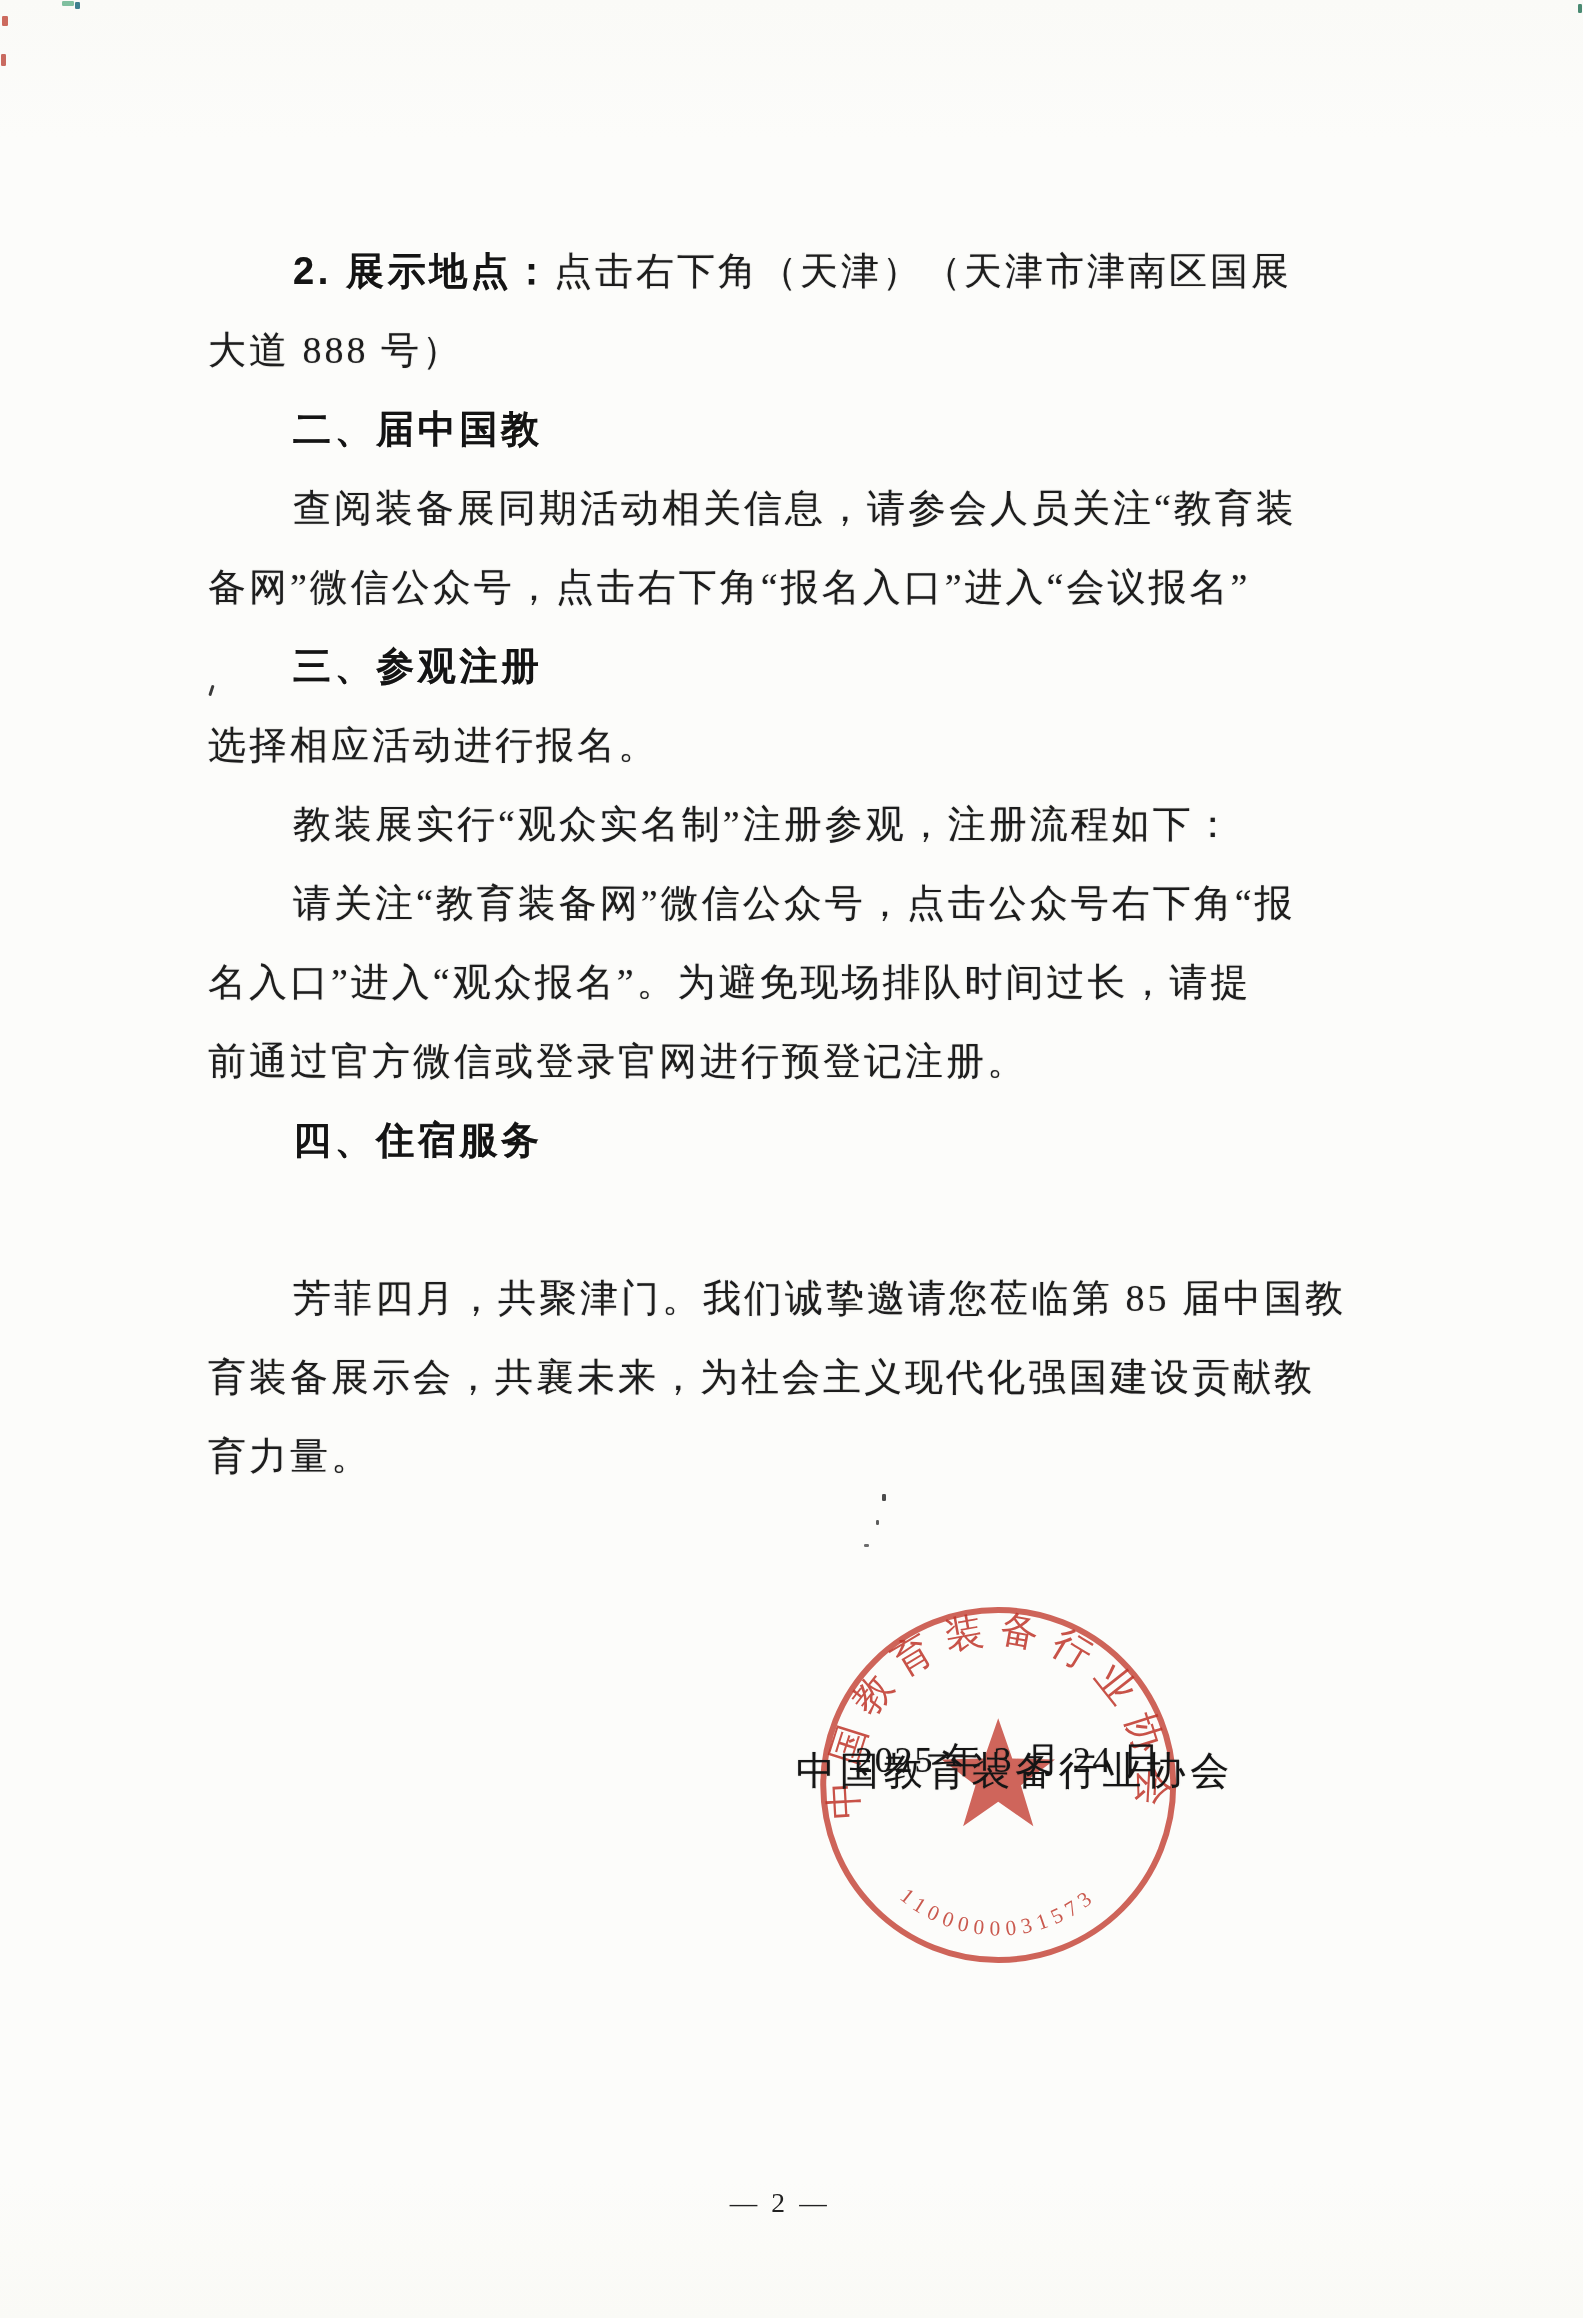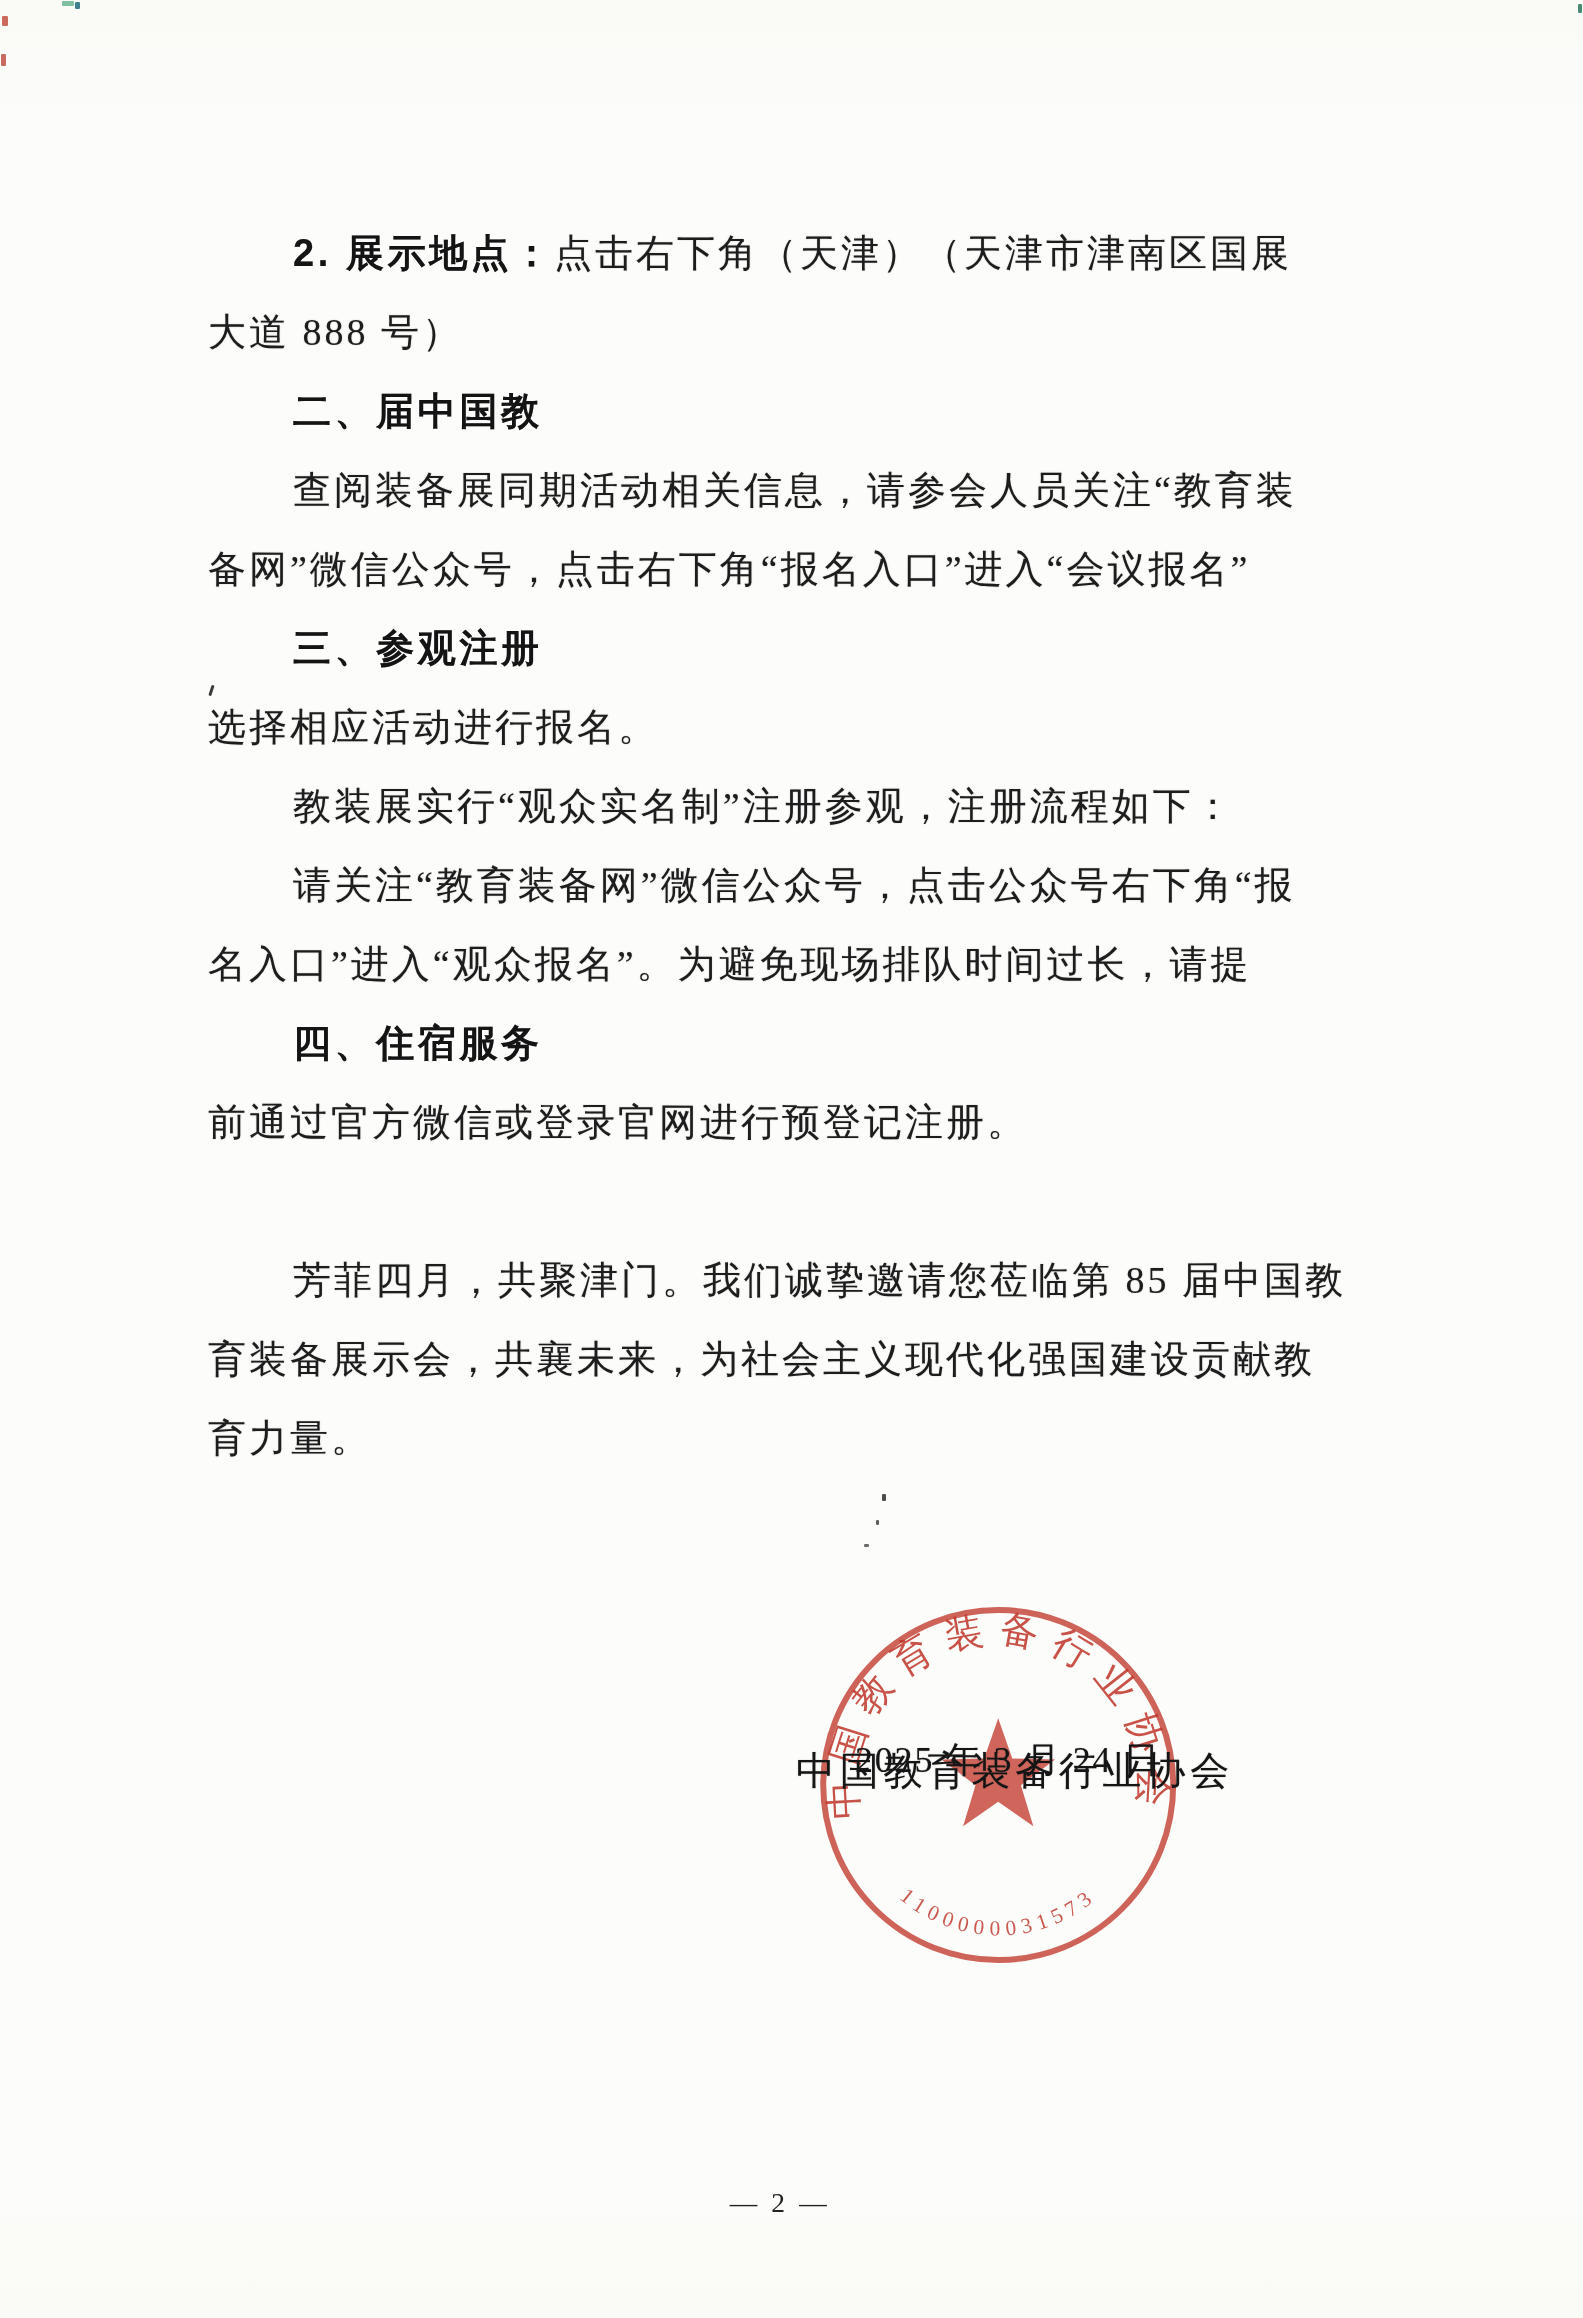--- a/index.html
+++ b/index.html
@@ -1,18 +1,18 @@
 <!DOCTYPE html>
 <html style="font-size:9.6px"><head>
 <meta charset="utf-8">
 <style>
   html,body{margin:0;padding:0;}
   body{width:1584px;height:2319px;position:relative;background:#fbfbf8;overflow:hidden;}
   .page{position:absolute;inset:0;background:linear-gradient(180deg,#fafaf7 0%,#fcfcfa 6%,#fcfcfa 94%,#fafaf6 100%);}
-  .text-block{position:absolute;left:208px;top:214px;width:1194px;}
+  .text-block{position:absolute;left:208px;top:232px;width:1194px;}
   .line{height:79px;display:flex;align-items:center;white-space:pre;}
   .line.indent{padding-left:85px;}
   .seg{font-family:"Liberation Serif",serif;font-size:38px;letter-spacing:3px;color:#1d1d1d;
        text-shadow:0 0 1.2px rgba(45,45,45,.38);}
   .seg.bold{font-family:"Liberation Sans",sans-serif;font-weight:700;color:#141414;
        text-shadow:0 0 0.6px rgba(20,20,20,.45);letter-spacing:3.6px;}
   .sig{position:absolute;transform:translateX(-50%);font-family:"Liberation Serif",serif;
        color:#151515;white-space:pre;z-index:3;text-shadow:0 0 1.2px rgba(40,40,40,.4);}
   .sig-org{left:1015px;top:1744px;font-size:39px;letter-spacing:4.8px;}
   .sig-date{left:1008px;top:1736px;font-size:36px;letter-spacing:1.8px;}
@@ -42,22 +42,22 @@
       <div class="line indent"><span class="seg bold">2. 展示地点：</span><span class="seg">点击右下角（天津）（天津市津南区国展</span></div>
       <div class="line"><span class="seg">大道 888 号）</span></div>
       <div class="line indent"><span class="seg bold">二、届中国教</span></div>
       <div class="line indent"><span class="seg">查阅装备展同期活动相关信息，请参会人员关注“教育装</span></div>
       <div class="line"><span class="seg">备网”微信公众号，点击右下角“报名入口”进入“会议报名”</span></div>
       <div class="line indent"><span class="seg bold">三、参观注册</span></div>
       <div class="line"><span class="seg">选择相应活动进行报名。</span></div>
       <div class="line indent"><span class="seg">教装展实行“观众实名制”注册参观，注册流程如下：</span></div>
       <div class="line indent"><span class="seg">请关注“教育装备网”微信公众号，点击公众号右下角“报</span></div>
       <div class="line"><span class="seg">名入口”进入“观众报名”。为避免现场排队时间过长，请提</span></div>
+      <div class="line"><span class="seg">前通过官方微信或登录官网进行预登记注册。</span></div>
       <div class="line indent"><span class="seg bold">四、住宿服务</span></div>
-      <div class="line"><span class="seg">前通过官方微信或登录官网进行预登记注册。</span></div>
       <div class="line"></div>
       <div class="line indent"><span class="seg">芳菲四月，共聚津门。我们诚挚邀请您莅临第 85 届中国教</span></div>
       <div class="line"><span class="seg">育装备展示会，共襄未来，为社会主义现代化强国建设贡献教</span></div>
       <div class="line"><span class="seg">育力量。</span></div>
     </div>
 
   <svg class="seal-svg" viewBox="1320 2640 720 720">
     <circle cx="1672" cy="2990" r="293" fill="none" stroke="rgba(192,56,44,0.78)" stroke-width="10"></circle>
     <polygon fill="rgba(194,58,46,0.78)" points="1672,2878 1695.5,2945.6 1767.1,2947.1 1710,2990.4 1730.8,3058.9 1672,3018 1613.2,3058.9 1634,2990.4 1576.9,2947.1 1648.5,2945.6"></polygon>
     <defs>

